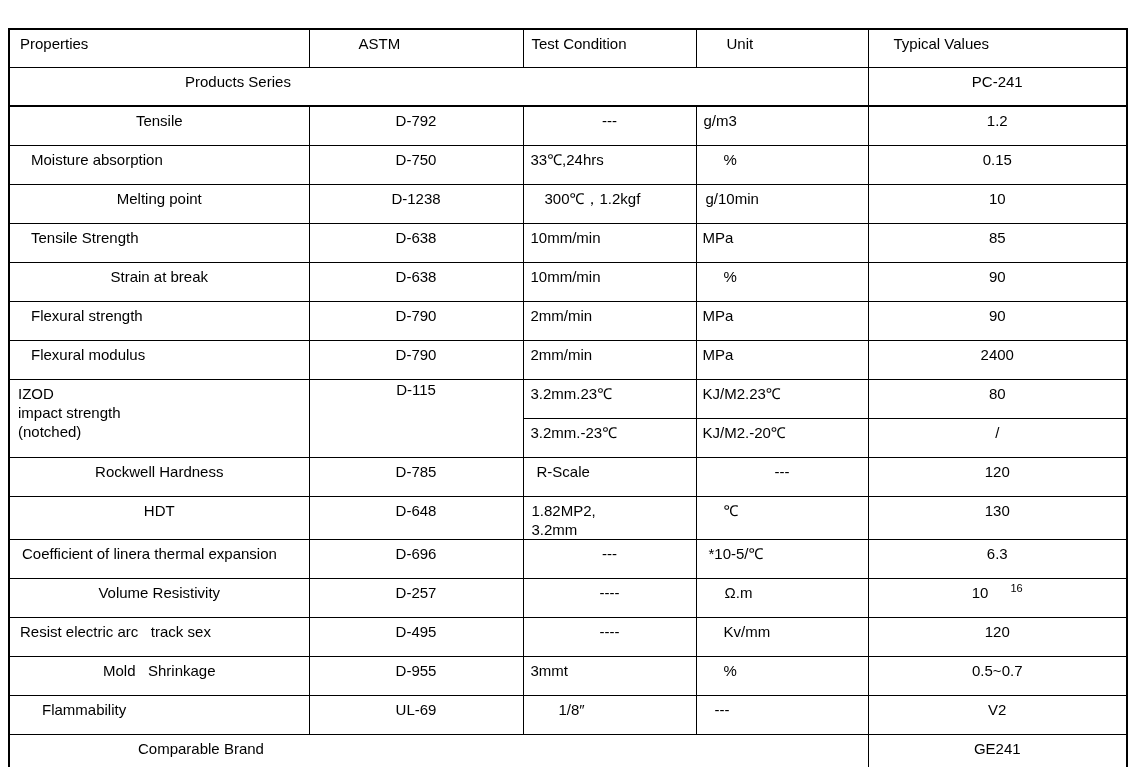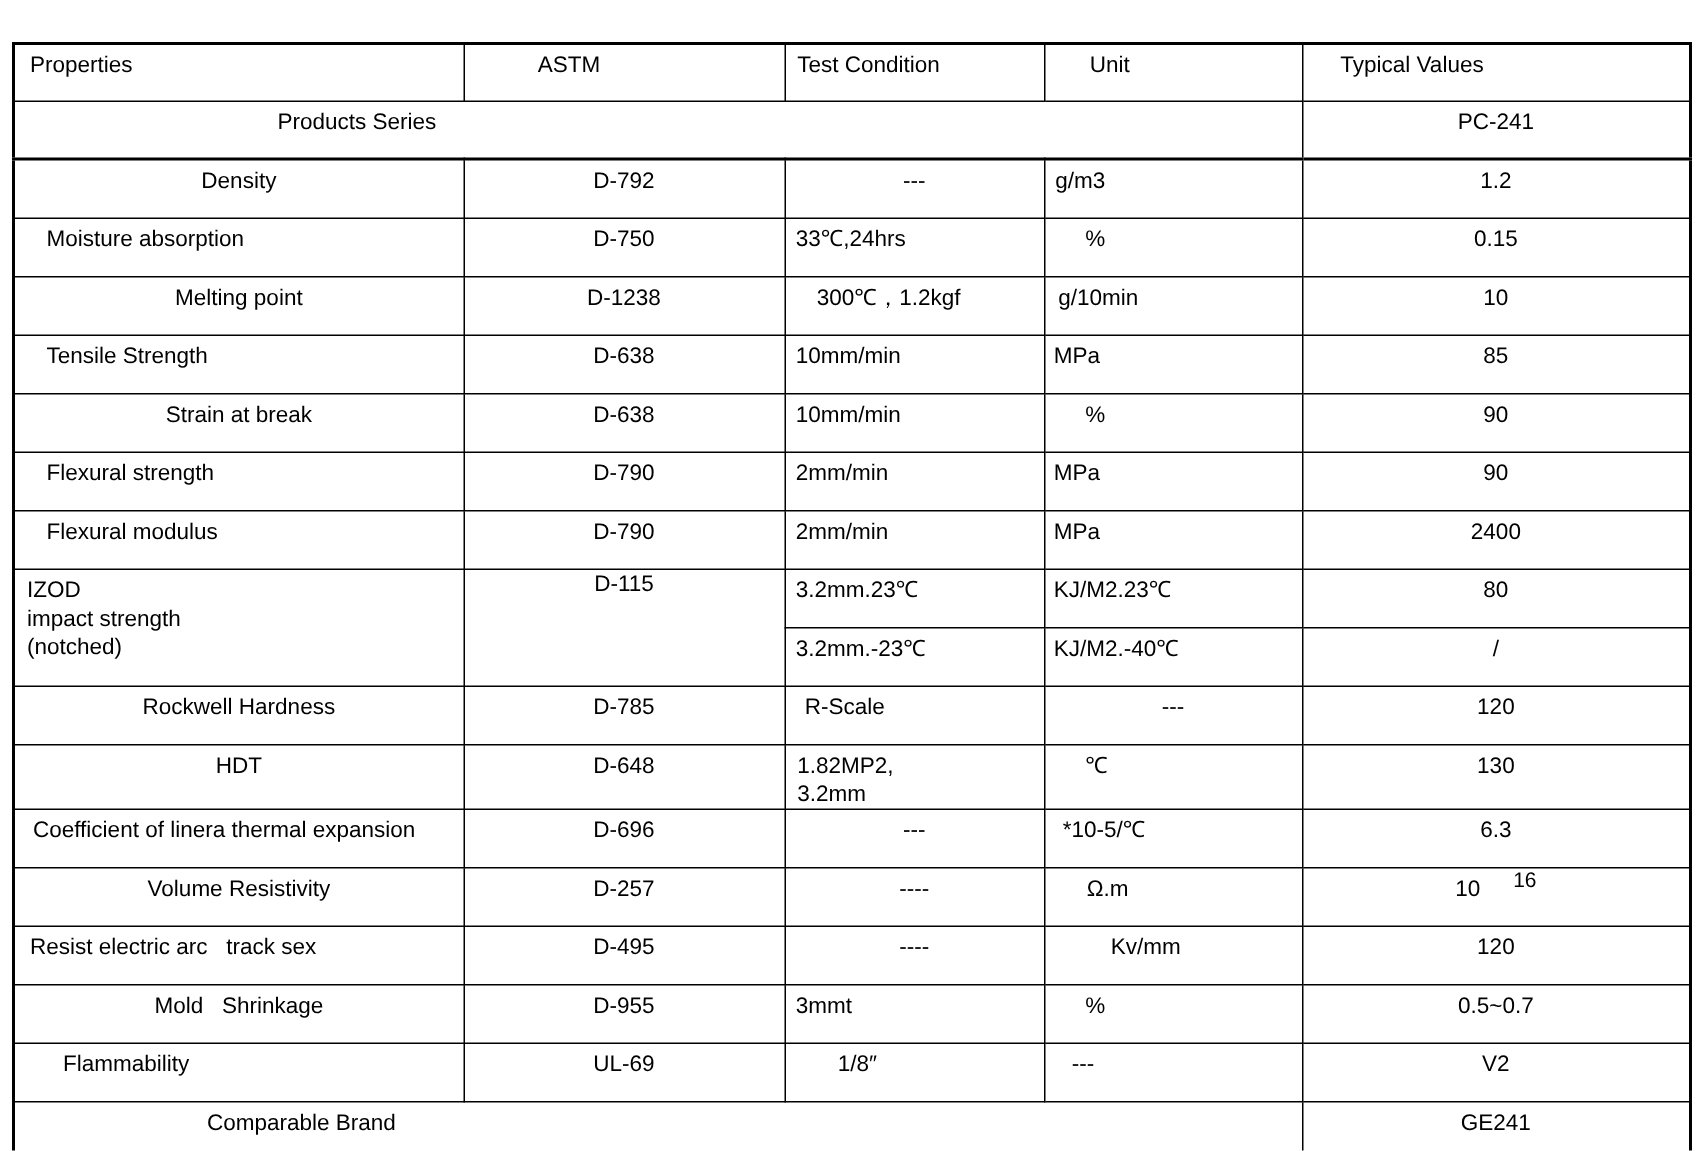--- a/index.html
+++ b/index.html
@@ -31,21 +31,21 @@
     font-size: 15px;
     line-height: 19px;
     white-space: pre-wrap;
     overflow: hidden;
   }
   tr.thick-bottom td { border-bottom-width: 2px; }
   td.c { text-align: center; }
   td.mid { vertical-align: middle; }
   td.small { font-size: 12.5px; padding-top: 7px; }
   sup.exp {
-    font-size: 14px;
+    font-size: 11px;
     line-height: 0;
     vertical-align: super;
     margin-left: 22px;
   }
 </style>
 </head>
 <body>
 
 <table class="spec">
   <colgroup>
@@ -64,21 +64,21 @@
     <td style="padding-left:30px">Unit</td>
     <td style="padding-left:25px">Typical Values</td>
   </tr>
 
   <tr style="height:39px" class="thick-bottom">
     <td colspan="4" style="padding-left:175px">Products Series</td>
     <td class="c">PC-241</td>
   </tr>
 
   <tr style="height:39px">
-    <td class="c">Density</td>
+    <td class="c">Tensile</td>
     <td class="c">D-792</td>
     <td class="c">---</td>
     <td style="padding-left:7px">g/m3</td>
     <td class="c">1.2</td>
   </tr>
 
   <tr style="height:39px">
     <td style="padding-left:21px">Moisture absorption</td>
     <td class="c">D-750</td>
     <td style="padding-left:7px">33℃,24hrs</td>
@@ -130,21 +130,21 @@
     <td rowspan="2" style="padding-left:8px">IZOD
 impact strength
 (notched)</td>
     <td rowspan="2" class="c mid" style="padding-top:0">D-115</td>
     <td style="padding-left:7px">3.2mm.23℃</td>
     <td style="padding-left:6px">KJ/M2.23℃</td>
     <td class="c">80</td>
   </tr>
   <tr style="height:39px">
     <td style="padding-left:7px">3.2mm.-23℃</td>
-    <td style="padding-left:6px">KJ/M2.-40℃</td>
+    <td style="padding-left:6px">KJ/M2.-20℃</td>
     <td class="c">/</td>
   </tr>
 
   <tr style="height:39px">
     <td class="c">Rockwell Hardness</td>
     <td class="c">D-785</td>
     <td style="padding-left:13px">R-Scale</td>
     <td class="c">---</td>
     <td class="c">120</td>
   </tr>
@@ -171,21 +171,21 @@
     <td class="c">D-257</td>
     <td class="c">----</td>
     <td style="padding-left:28px">Ω.m</td>
     <td class="c"><span>10</span><sup class="exp">16</sup></td>
   </tr>
 
   <tr style="height:39px">
     <td style="padding-left:10px">Resist electric arc   track sex</td>
     <td class="c">D-495</td>
     <td class="c">----</td>
-    <td style="padding-left:44px">Kv/mm</td>
+    <td style="padding-left:27px">Kv/mm</td>
     <td class="c">120</td>
   </tr>
 
   <tr style="height:39px">
     <td class="c">Mold   Shrinkage</td>
     <td class="c">D-955</td>
     <td style="padding-left:7px">3mmt</td>
     <td style="padding-left:27px">%</td>
     <td class="c">0.5~0.7</td>
   </tr>

